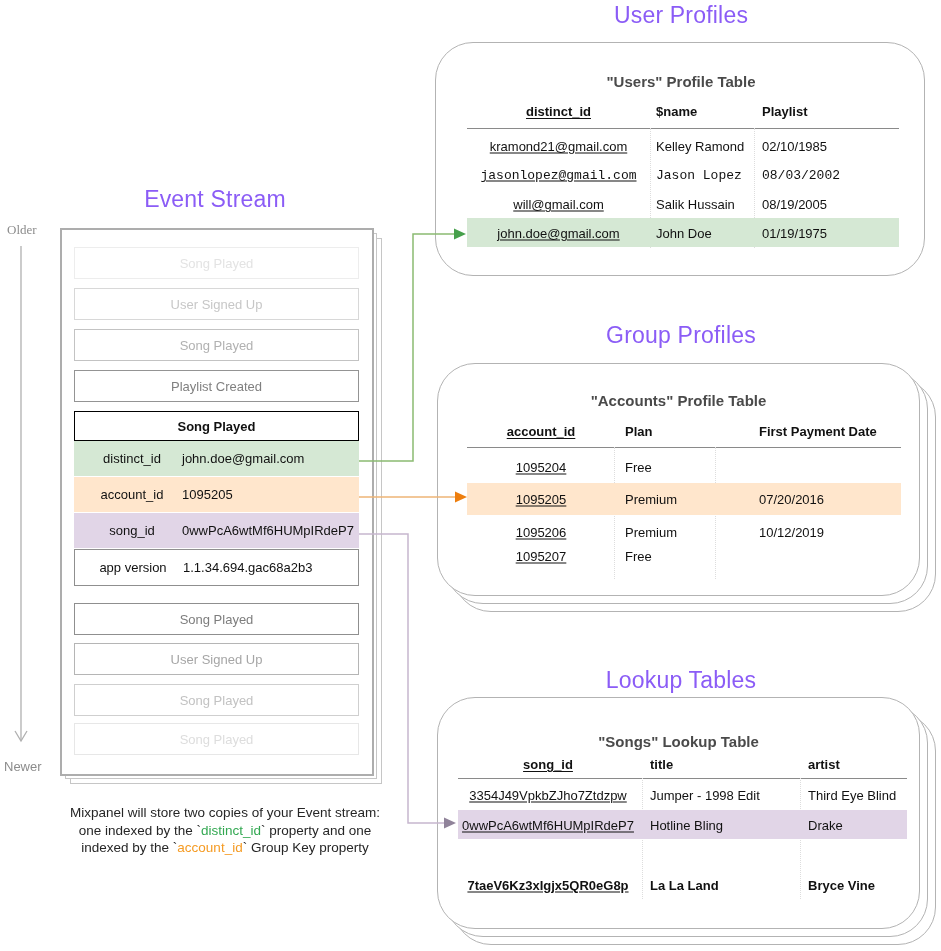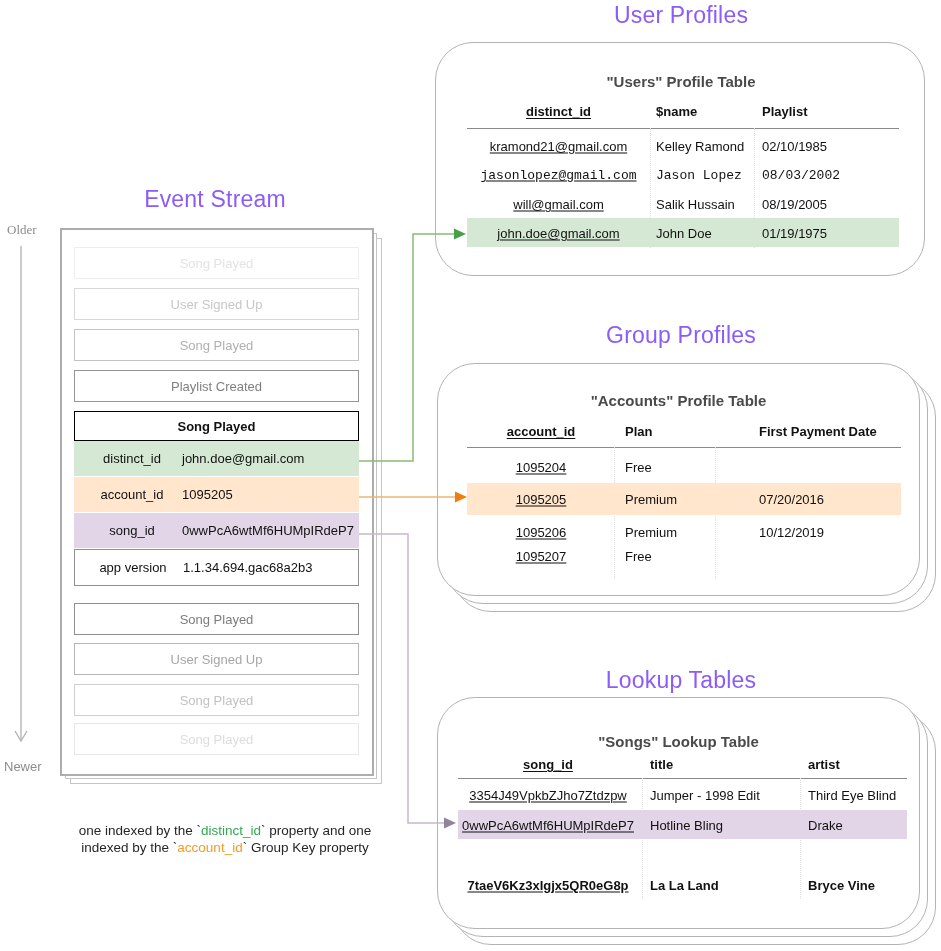--- a/index.html
+++ b/index.html
@@ -96,21 +96,21 @@
     <span class="k">app version</span>
     <span class="v">1.1.34.694.gac68a2b3</span>
   </div>
 
   <div class="evt b1" style="top:603px;">Song Played</div>
   <div class="evt b2" style="top:643px;">User Signed Up</div>
   <div class="evt b3" style="top:684px;">Song Played</div>
   <div class="evt b4" style="top:723px;">Song Played</div>
 
   <div class="caption">
-    <br>
+    <span>Mixpanel will store two copies of your Event stream:</span><br>
     <span>one indexed by the `</span><span class="cap-green">distinct_id</span><span>` property and one</span><br>
     <span>indexed by the `</span><span class="cap-orange">account_id</span><span>` Group Key property</span>
   </div>
 
   <div class="section-title" style="left:437px;top:2px;width:488px;">User Profiles</div>
   <div class="card" style="left:435px;top:42px;width:490px;height:234px;"></div>
   <div class="card-title" style="left:437px;top:73px;width:488px;">"Users" Profile Table</div>
 
   <div class="ptable" style="left:467px;top:104px;width:432px;height:145px;">
     <div class="thead">

